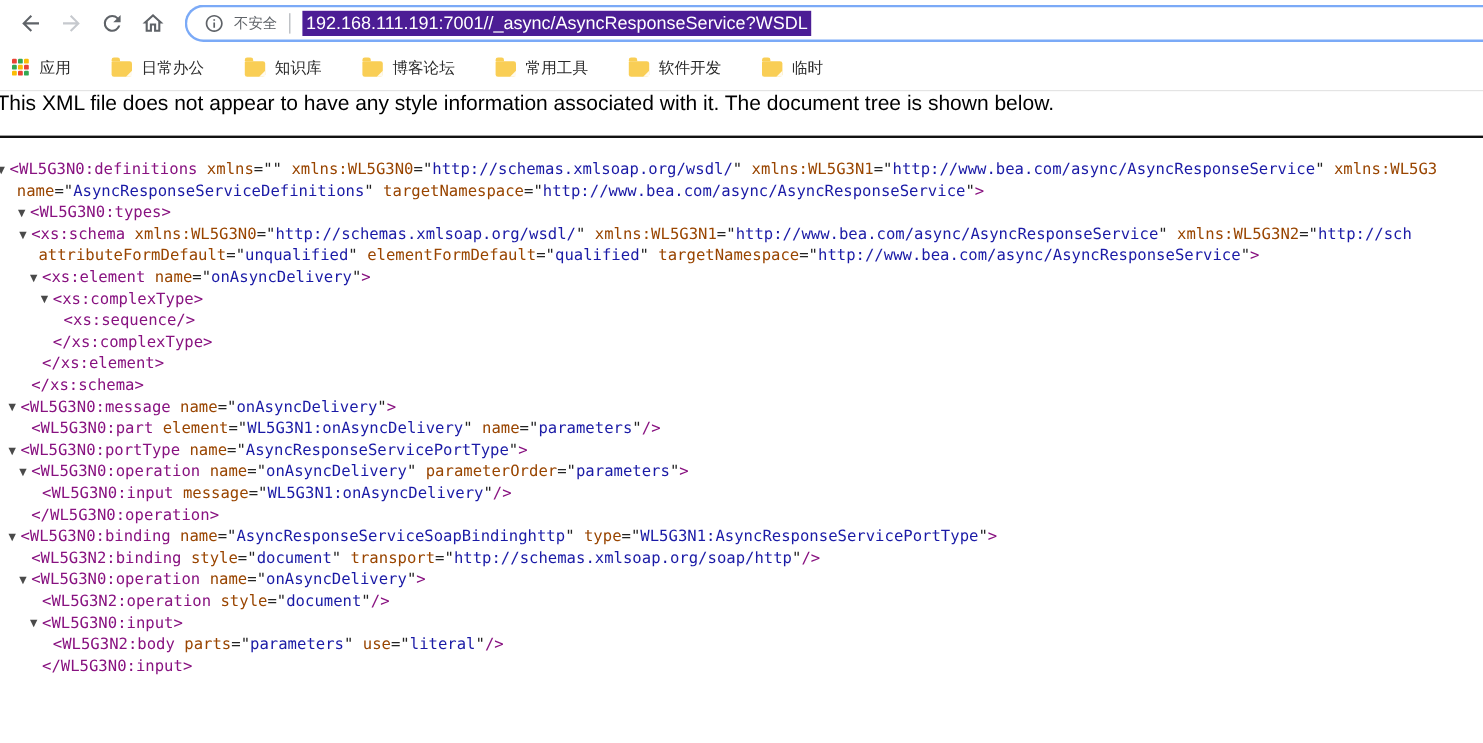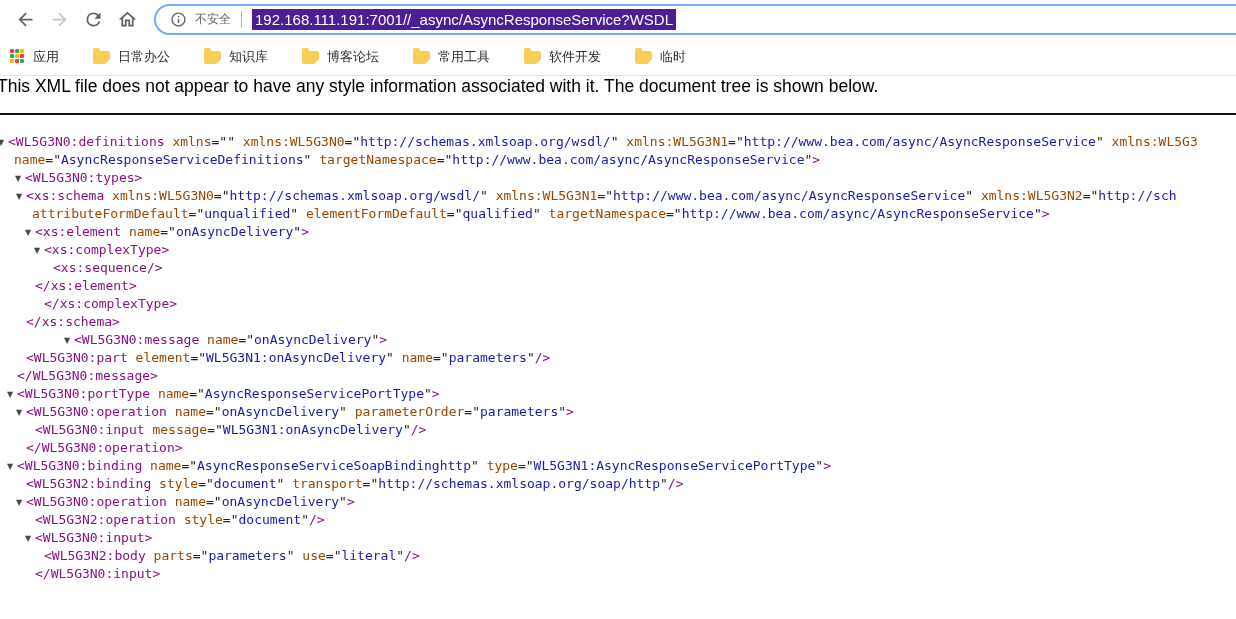--- a/index.html
+++ b/index.html
@@ -138,26 +138,25 @@
   </div>
   <div class="xtree" id="xtree">
       <div class="xline" style="padding-left: 8px;"><span class="arrow">▼</span><span class="t">&lt;WL5G3N0:definitions</span><span class="pl"> </span><span class="an">xmlns</span><span class="pl">=</span><span class="pl">"</span><span class="av"></span><span class="pl">"</span><span class="pl"> </span><span class="an">xmlns:WL5G3N0</span><span class="pl">=</span><span class="pl">"</span><span class="av">http://schemas.xmlsoap.org/wsdl/</span><span class="pl">"</span><span class="pl"> </span><span class="an">xmlns:WL5G3N1</span><span class="pl">=</span><span class="pl">"</span><span class="av">http://www.bea.com/async/AsyncResponseService</span><span class="pl">"</span><span class="pl"> </span><span class="an">xmlns:WL5G3</span></div>
       <div class="xline" style="padding-left: 14px;"><span class="an">name</span><span class="pl">=</span><span class="pl">"</span><span class="av">AsyncResponseServiceDefinitions</span><span class="pl">"</span><span class="pl"> </span><span class="an">targetNamespace</span><span class="pl">=</span><span class="pl">"</span><span class="av">http://www.bea.com/async/AsyncResponseService</span><span class="pl">"</span><span class="t">&gt;</span></div>
       <div class="xline" style="padding-left: 25px;"><span class="arrow">▼</span><span class="t">&lt;WL5G3N0:types</span><span class="t">&gt;</span></div>
       <div class="xline" style="padding-left: 26px;"><span class="arrow">▼</span><span class="t">&lt;xs:schema</span><span class="pl"> </span><span class="an">xmlns:WL5G3N0</span><span class="pl">=</span><span class="pl">"</span><span class="av">http://schemas.xmlsoap.org/wsdl/</span><span class="pl">"</span><span class="pl"> </span><span class="an">xmlns:WL5G3N1</span><span class="pl">=</span><span class="pl">"</span><span class="av">http://www.bea.com/async/AsyncResponseService</span><span class="pl">"</span><span class="pl"> </span><span class="an">xmlns:WL5G3N2</span><span class="pl">=</span><span class="pl">"</span><span class="av">http://sch</span></div>
       <div class="xline" style="padding-left: 32px;"><span class="an">attributeFormDefault</span><span class="pl">=</span><span class="pl">"</span><span class="av">unqualified</span><span class="pl">"</span><span class="pl"> </span><span class="an">elementFormDefault</span><span class="pl">=</span><span class="pl">"</span><span class="av">qualified</span><span class="pl">"</span><span class="pl"> </span><span class="an">targetNamespace</span><span class="pl">=</span><span class="pl">"</span><span class="av">http://www.bea.com/async/AsyncResponseService</span><span class="pl">"</span><span class="t">&gt;</span></div>
       <div class="xline" style="padding-left: 35px;"><span class="arrow">▼</span><span class="t">&lt;xs:element</span><span class="pl"> </span><span class="an">name</span><span class="pl">=</span><span class="pl">"</span><span class="av">onAsyncDelivery</span><span class="pl">"</span><span class="t">&gt;</span></div>
       <div class="xline" style="padding-left: 44px;"><span class="arrow">▼</span><span class="t">&lt;xs:complexType</span><span class="t">&gt;</span></div>
       <div class="xline" style="padding-left: 53px;"><span class="t">&lt;xs:sequence</span><span class="t">/&gt;</span></div>
+      <div class="xline" style="padding-left: 44px;"><span class="t">&lt;/xs:complexType</span><span class="t">&gt;</span></div>
       <div class="xline" style="padding-left: 35px;"><span class="t">&lt;/xs:element</span><span class="t">&gt;</span></div>
-      <div class="xline" style="padding-left: 44px;"><span class="t">&lt;/xs:complexType</span><span class="t">&gt;</span></div>
       <div class="xline" style="padding-left: 26px;"><span class="t">&lt;/xs:schema</span><span class="t">&gt;</span></div>
-      <div class="xline" style="padding-left: 31px; margin-left: 43px;"><span class="arrow">▼</span><span class="t">&lt;WL5G3N0:message</span><span class="pl"> </span><span class="an">name</span><span class="pl">=</span><span class="pl">"</span><span class="av">onAsyncDelivery</span><span class="pl">"</span><span class="t">&gt;</span></div>
+      <div class="xline" style="padding-left: 17px;"><span class="arrow">▼</span><span class="t">&lt;WL5G3N0:message</span><span class="pl"> </span><span class="an">name</span><span class="pl">=</span><span class="pl">"</span><span class="av">onAsyncDelivery</span><span class="pl">"</span><span class="t">&gt;</span></div>
       <div class="xline" style="padding-left: 26px;"><span class="t">&lt;WL5G3N0:part</span><span class="pl"> </span><span class="an">element</span><span class="pl">=</span><span class="pl">"</span><span class="av">WL5G3N1:onAsyncDelivery</span><span class="pl">"</span><span class="pl"> </span><span class="an">name</span><span class="pl">=</span><span class="pl">"</span><span class="av">parameters</span><span class="pl">"</span><span class="t">/&gt;</span></div>
-      <div class="xline" style="padding-left: 17px;"><span class="t">&lt;/WL5G3N0:message</span><span class="t">&gt;</span></div>
       <div class="xline" style="padding-left: 17px;"><span class="arrow">▼</span><span class="t">&lt;WL5G3N0:portType</span><span class="pl"> </span><span class="an">name</span><span class="pl">=</span><span class="pl">"</span><span class="av">AsyncResponseServicePortType</span><span class="pl">"</span><span class="t">&gt;</span></div>
       <div class="xline" style="padding-left: 26px;"><span class="arrow">▼</span><span class="t">&lt;WL5G3N0:operation</span><span class="pl"> </span><span class="an">name</span><span class="pl">=</span><span class="pl">"</span><span class="av">onAsyncDelivery</span><span class="pl">"</span><span class="pl"> </span><span class="an">parameterOrder</span><span class="pl">=</span><span class="pl">"</span><span class="av">parameters</span><span class="pl">"</span><span class="t">&gt;</span></div>
       <div class="xline" style="padding-left: 35px;"><span class="t">&lt;WL5G3N0:input</span><span class="pl"> </span><span class="an">message</span><span class="pl">=</span><span class="pl">"</span><span class="av">WL5G3N1:onAsyncDelivery</span><span class="pl">"</span><span class="t">/&gt;</span></div>
       <div class="xline" style="padding-left: 26px;"><span class="t">&lt;/WL5G3N0:operation</span><span class="t">&gt;</span></div>
       <div class="xline" style="padding-left: 17px;"><span class="arrow">▼</span><span class="t">&lt;WL5G3N0:binding</span><span class="pl"> </span><span class="an">name</span><span class="pl">=</span><span class="pl">"</span><span class="av">AsyncResponseServiceSoapBindinghttp</span><span class="pl">"</span><span class="pl"> </span><span class="an">type</span><span class="pl">=</span><span class="pl">"</span><span class="av">WL5G3N1:AsyncResponseServicePortType</span><span class="pl">"</span><span class="t">&gt;</span></div>
       <div class="xline" style="padding-left: 26px;"><span class="t">&lt;WL5G3N2:binding</span><span class="pl"> </span><span class="an">style</span><span class="pl">=</span><span class="pl">"</span><span class="av">document</span><span class="pl">"</span><span class="pl"> </span><span class="an">transport</span><span class="pl">=</span><span class="pl">"</span><span class="av">http://schemas.xmlsoap.org/soap/http</span><span class="pl">"</span><span class="t">/&gt;</span></div>
       <div class="xline" style="padding-left: 26px;"><span class="arrow">▼</span><span class="t">&lt;WL5G3N0:operation</span><span class="pl"> </span><span class="an">name</span><span class="pl">=</span><span class="pl">"</span><span class="av">onAsyncDelivery</span><span class="pl">"</span><span class="t">&gt;</span></div>
       <div class="xline" style="padding-left: 35px;"><span class="t">&lt;WL5G3N2:operation</span><span class="pl"> </span><span class="an">style</span><span class="pl">=</span><span class="pl">"</span><span class="av">document</span><span class="pl">"</span><span class="t">/&gt;</span></div>
       <div class="xline" style="padding-left: 35px;"><span class="arrow">▼</span><span class="t">&lt;WL5G3N0:input</span><span class="t">&gt;</span></div>
       <div class="xline" style="padding-left: 44px;"><span class="t">&lt;WL5G3N2:body</span><span class="pl"> </span><span class="an">parts</span><span class="pl">=</span><span class="pl">"</span><span class="av">parameters</span><span class="pl">"</span><span class="pl"> </span><span class="an">use</span><span class="pl">=</span><span class="pl">"</span><span class="av">literal</span><span class="pl">"</span><span class="t">/&gt;</span></div>

